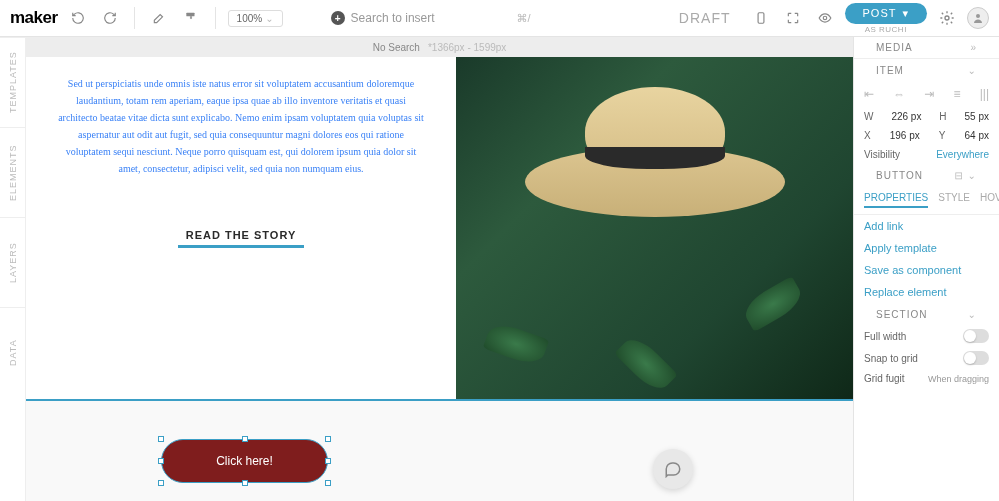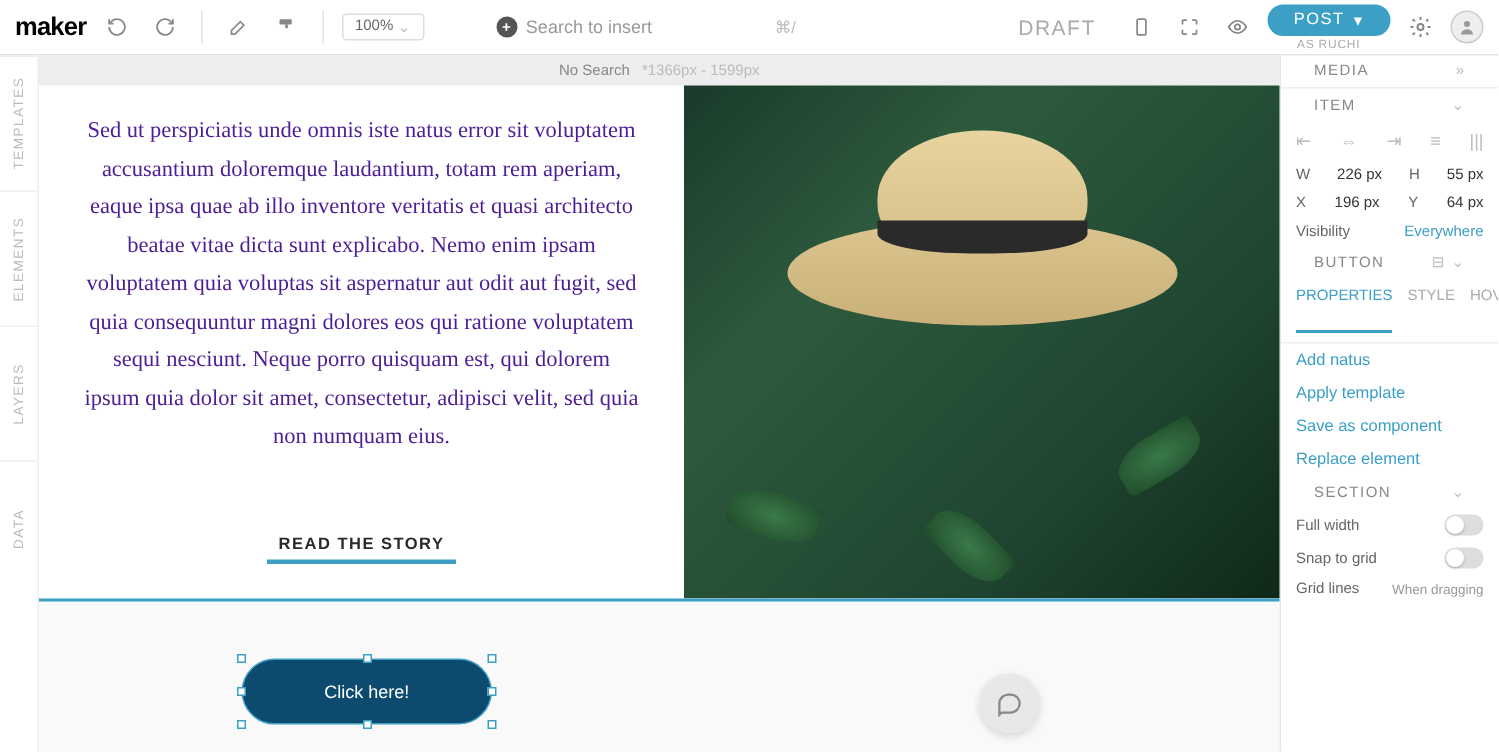--- a/index.html
+++ b/index.html
@@ -19,48 +19,48 @@
 .postwrap{display:flex;flex-direction:column;align-items:center}
 .avatar{width:22px;height:22px;border-radius:50%;border:1px solid #ccc;background:#eee;display:flex;align-items:center;justify-content:center;color:#999}
 .body{display:flex;height:464px}
 .vtabs{width:26px;border-right:1px solid #eee;display:flex;flex-direction:column}
 .vtab{flex:0 0 90px;display:flex;align-items:center;justify-content:center;font-size:9px;letter-spacing:1px;color:#bbb;writing-mode:vertical-rl;transform:rotate(180deg);border-bottom:1px solid #eee;cursor:pointer}
 .canvas{flex:1;background:#ededed;display:flex;flex-direction:column;position:relative}
 .titlebar{height:20px;display:flex;align-items:center;justify-content:center;gap:8px;font-size:10px;color:#888}
 .dims{color:#bbb}
 .page{background:#fff;margin:0 0 0 0;height:342px;display:flex}
 .txtcol{width:430px;padding:18px 30px 0 30px;text-align:center}
-.para{font-family:Georgia,serif;font-size:15px;line-height:1.7;color:#4c1d95}
+.para{font-family:Georgia,serif;font-size:10px;line-height:1.7;color:#3b82f6}
 .readbtn{margin-top:48px;font-size:11px;font-weight:700;letter-spacing:1px;color:#2a2a2a;display:inline-block;border-bottom:3px solid #3b9fc6;padding:4px 8px}
 .imgcol{flex:1;background:linear-gradient(135deg,#1a3a2a 0%,#2d5a3d 30%,#1f4530 70%,#0f2818 100%);position:relative;overflow:hidden}
 .hat{position:absolute;top:30px;left:50%;transform:translateX(-50%);width:260px;height:180px}
 .hat-top{width:140px;height:90px;background:linear-gradient(180deg,#e8d4a0,#d4bc85);border-radius:50% 50% 45% 45%;margin:0 auto;position:relative}
 .hat-band{position:absolute;bottom:8px;left:0;right:0;height:22px;background:#2a2a2a;border-radius:0 0 45% 45%/0 0 60% 60%}
 .hat-brim{width:260px;height:70px;background:linear-gradient(180deg,#dcc590,#c8b078);border-radius:50%;margin-top:-30px;position:relative;z-index:-1}
 .leaf{position:absolute;width:60px;height:30px;background:radial-gradient(ellipse,#3a7a4a,#1f4a2a);border-radius:50% 10% 50% 10%}
 .l1{bottom:40px;left:30px;transform:rotate(20deg)}
 .l2{bottom:80px;right:50px;transform:rotate(-30deg)}
 .l3{bottom:20px;left:160px;transform:rotate(45deg)}
 .below{height:102px;border-top:2px solid #3b9fc6;background:#f9f9f9;position:relative}
-.clickbtn{position:absolute;top:38px;left:135px;width:167px;height:44px;background:#0c4a6e;border-radius:22px;display:flex;align-items:center;justify-content:center;color:#fff;font-size:12px;border:1px solid #3b9fc6}
+.clickbtn{position:absolute;top:38px;left:135px;width:167px;height:44px;background:#7f1d1d;border-radius:22px;display:flex;align-items:center;justify-content:center;color:#fff;font-size:12px;border:1px solid #3b9fc6}
 .handle{position:absolute;width:6px;height:6px;background:#fff;border:1px solid #3b9fc6}
 .h-tl{top:-4px;left:-4px}.h-tm{top:-4px;left:50%;margin-left:-3px}.h-tr{top:-4px;right:-4px}
 .h-ml{top:50%;left:-4px;margin-top:-3px}.h-mr{top:50%;right:-4px;margin-top:-3px}
 .h-bl{bottom:-4px;left:-4px}.h-bm{bottom:-4px;left:50%;margin-left:-3px}.h-br{bottom:-4px;right:-4px}
 .chat{position:absolute;bottom:12px;right:160px;width:40px;height:40px;border-radius:50%;background:#e8e8e8;display:flex;align-items:center;justify-content:center;color:#888;box-shadow:0 2px 6px rgba(0,0,0,.15)}
 .panel{width:146px;border-left:1px solid #e4e4e4;font-size:11px;color:#666;overflow:hidden}
 .ph{height:22px;display:flex;align-items:center;padding:0 22px;letter-spacing:1px;font-size:10px;color:#888;justify-content:space-between}
 .ph.b{border-bottom:1px solid #eee}
 .prow{display:flex;padding:4px 10px;justify-content:space-between;font-size:10px;color:#666}
 .prow .v{color:#333}
 .alignrow{display:flex;padding:6px 10px;gap:10px;color:#bbb;justify-content:space-between}
 .alignrow span{cursor:pointer;font-size:12px}
 .link{color:#3b9fc6;padding:5px 10px;font-size:11px;cursor:pointer}
 .tabs{display:flex;gap:10px;padding:6px 10px;font-size:10px;border-bottom:1px solid #eee}
-.tabs .act{color:#3b9fc6;border-bottom:2px solid #3b9fc6;padding-bottom:17px}
+.tabs .act{color:#3b9fc6;border-bottom:2px solid #3b9fc6;padding-bottom:3px}
 .tabs span{color:#aaa;cursor:pointer}
 .toggle{width:26px;height:14px;border-radius:7px;background:#ddd;position:relative}
 .toggle::after{content:"";position:absolute;width:12px;height:12px;border-radius:50%;background:#fff;top:1px;left:1px;box-shadow:0 1px 2px rgba(0,0,0,.2)}
 .trow{display:flex;align-items:center;justify-content:space-between;padding:4px 10px;font-size:10px}
 .ev{color:#3b9fc6;font-size:10px}
 .chev{color:#bbb}
 </style>
 </head>
 <body>
 
@@ -223,34 +223,34 @@
       </div>
     <div class="ph">
         <span>BUTTON</span>
         <span class="chev">⊟ ⌄</span>
       </div>
     <div class="tabs">
       <span class="act">PROPERTIES</span>
       <span>STYLE</span>
       <span>HOVER</span>
     </div>
-    <div class="link">Add natus</div>
+    <div class="link">Add link</div>
     <div class="link">Apply template</div>
     <div class="link">Save as component</div>
     <div class="link">Replace element</div>
     <div class="ph">
         <span>SECTION</span>
         <span class="chev">⌄</span>
       </div>
     <div class="trow">
         <span>Full width</span>
         <span class="toggle"></span>
       </div>
     <div class="trow">
         <span>Snap to grid</span>
         <span class="toggle"></span>
       </div>
     <div class="trow">
-        <span>Grid lines</span>
+        <span>Grid fugit</span>
         <span style="color:#999;font-size:9px">When dragging</span>
       </div>
   </div>
 </div>
 
 </body></html>

